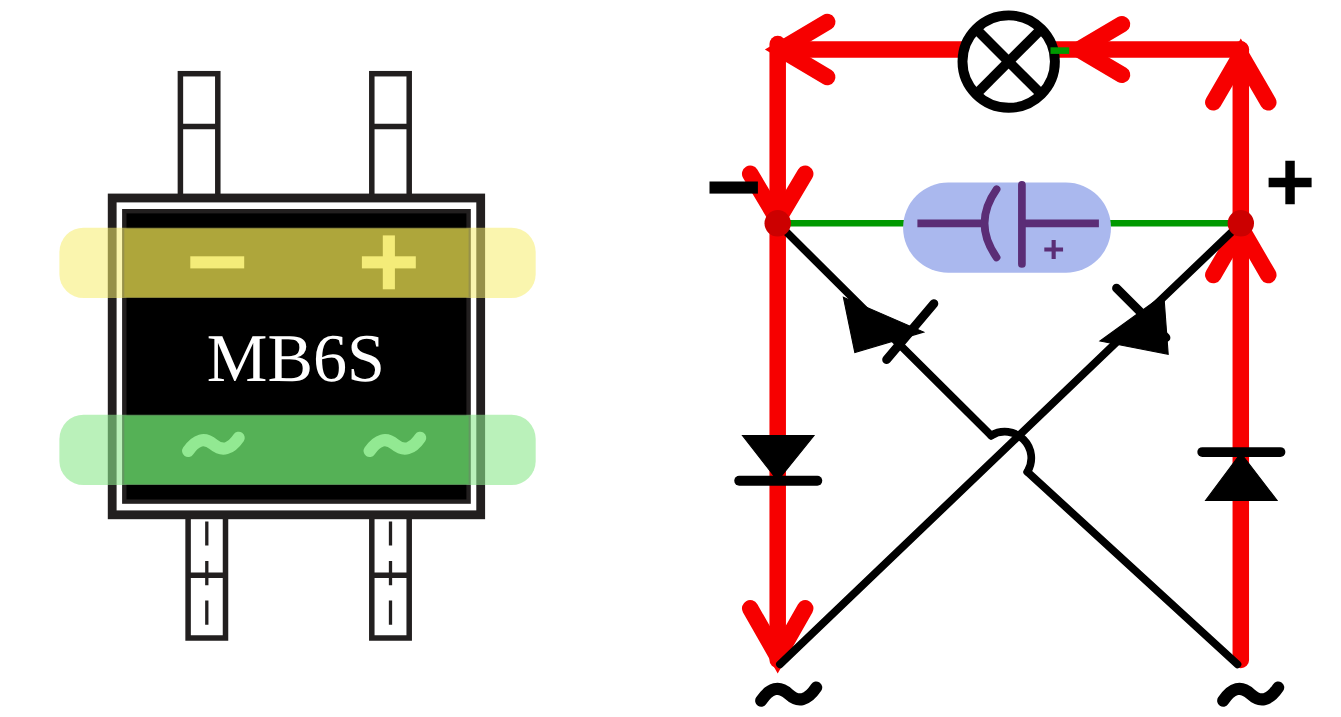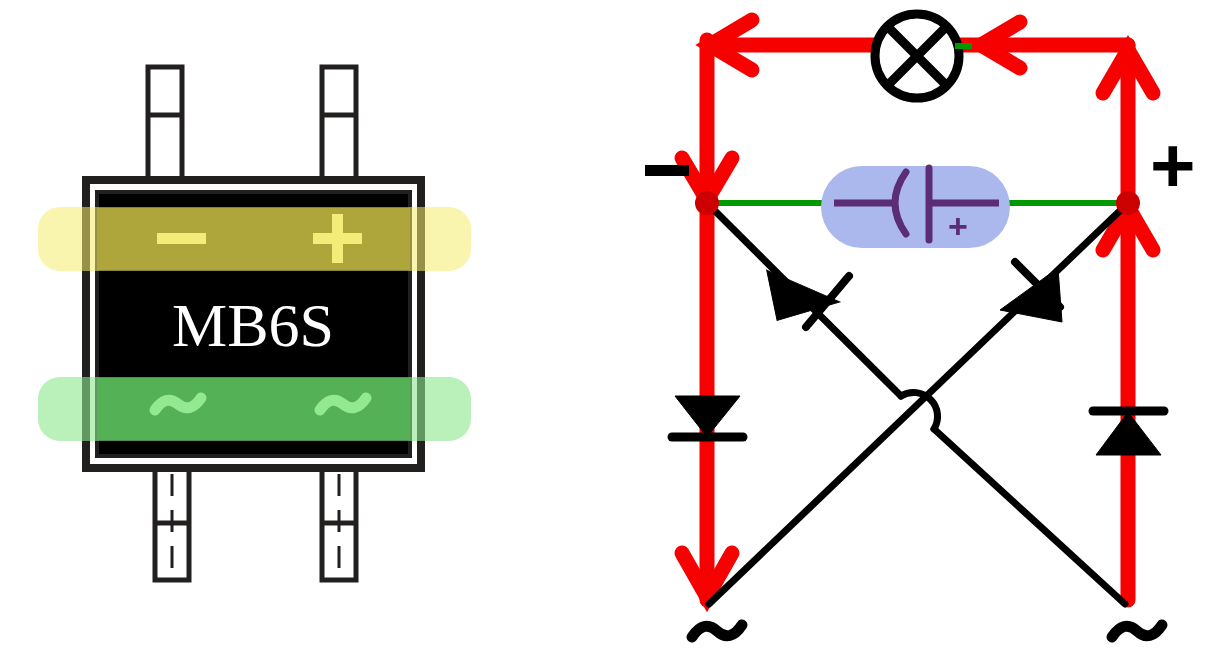--- a/index.html
+++ b/index.html
@@ -18,21 +18,21 @@
     position: absolute;
     inset: 0;
     width: 1219px;
     height: 652px;
   }
   .panel {
     position: absolute;
     top: 0;
     height: 652px;
   }
-  #package-panel { left: 0; width: 600px; }
+  #package-panel { left: 16px; width: 600px; }
   #circuit-panel { left: 600px; width: 619px; }
 
   svg { display: block; }
 
   .txt-mb6s {
     font-family: "Liberation Serif", serif;
     font-size: 62px;
     fill: #ffffff;
   }
   .txt-sign {

